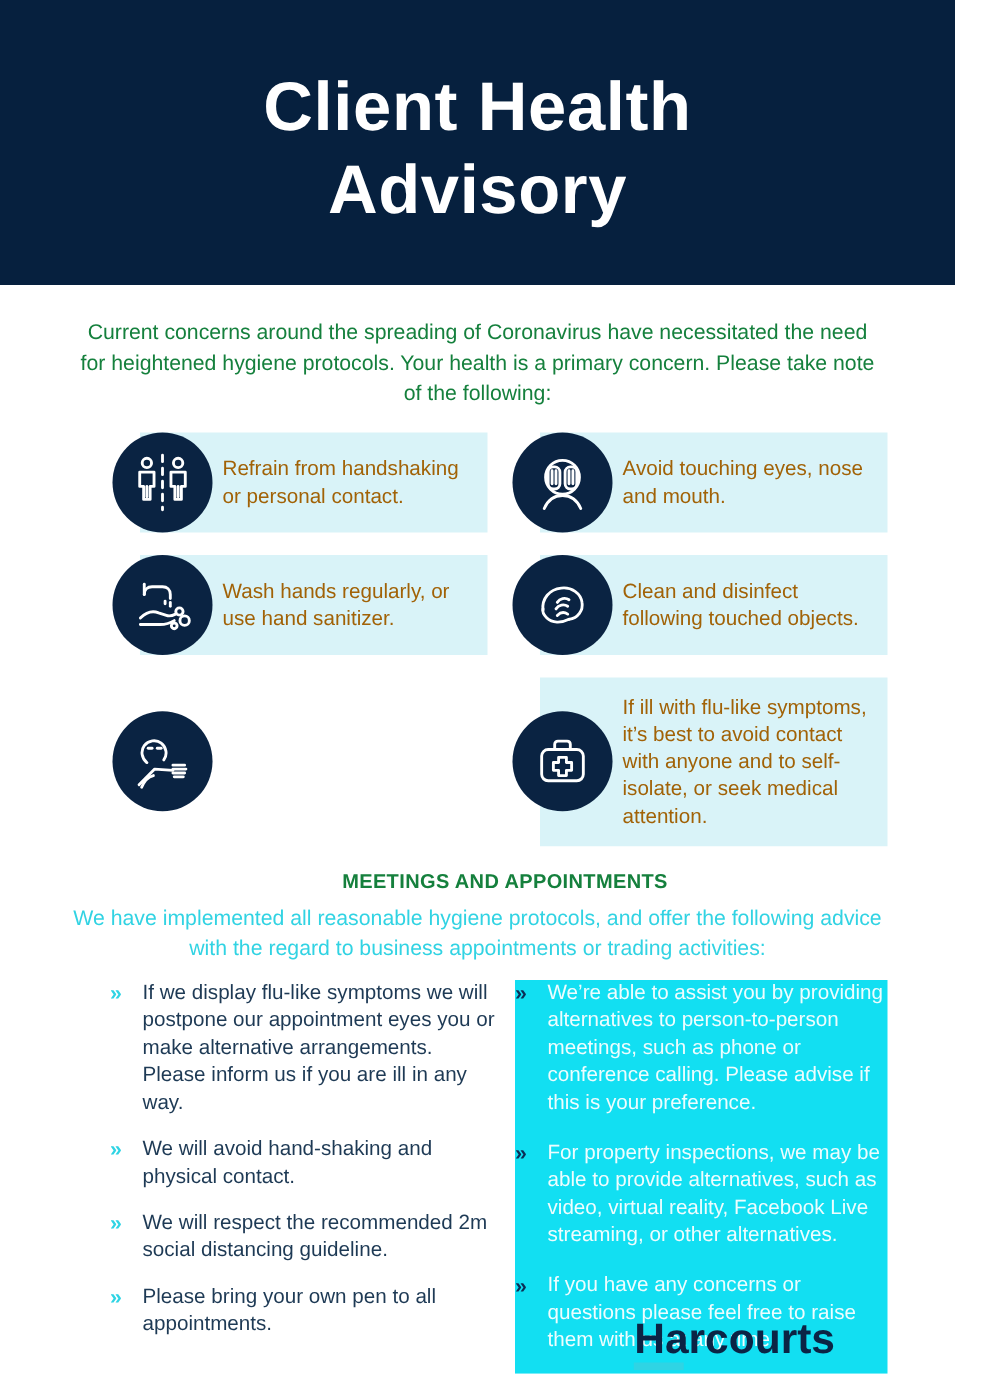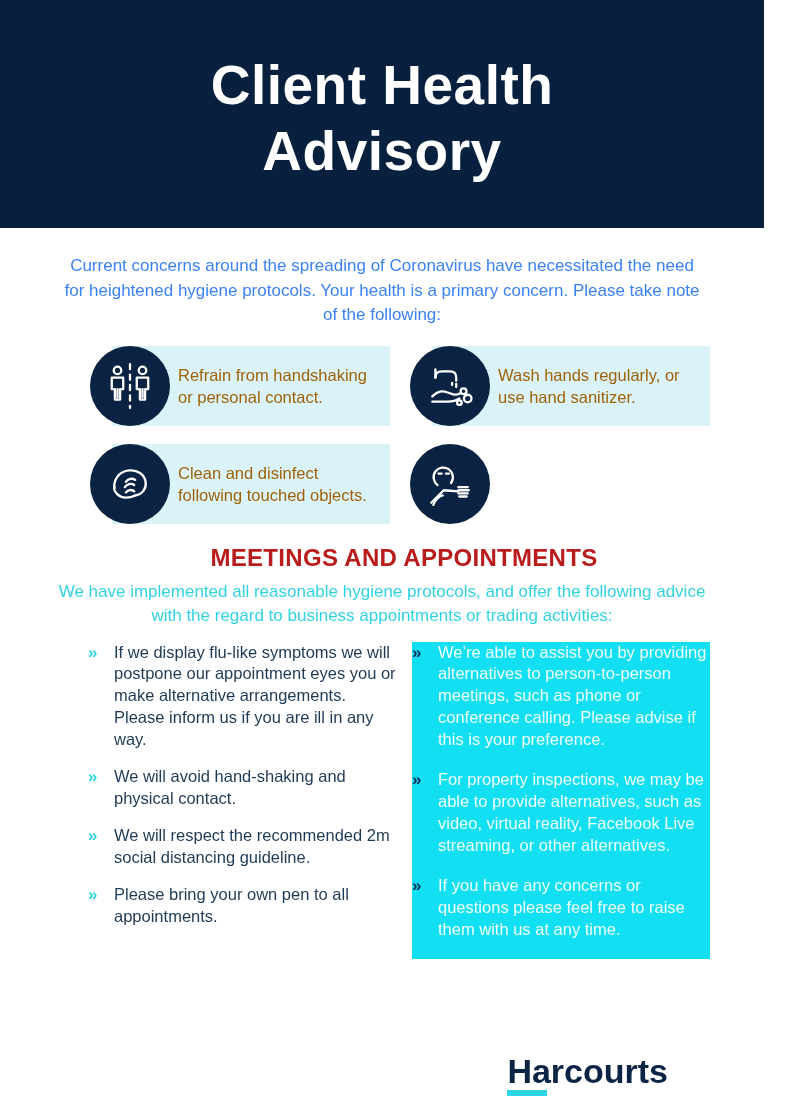--- a/index.html
+++ b/index.html
@@ -11,21 +11,21 @@
   .hero {
     height: 228px; background: #06203e;
     display: flex; align-items: center; justify-content: center; text-align: center;
   }
   .hero h1 {
     margin: 0; padding-top: 8px; color: #ffffff; font-size: 55px; line-height: 1.2;
     font-weight: 800; letter-spacing: 0.5px;
   }
   
   .intro {
-    color: #3b82f6; text-align: center; font-size: 17px; line-height: 1.45;
+    color: #15803d; text-align: center; font-size: 17px; line-height: 1.45;
     width: 640px; margin: 26px auto 0;
   }
   
   .tiles {
     display: grid; grid-template-columns: 300px 300px;
     column-gap: 20px; row-gap: 18px; padding: 18px 0 0 90px;
   }
   .tile { position: relative; min-height: 80px; display: flex; align-items: center; }
   .tile-bg {
     margin-left: 22px; width: 278px; box-sizing: border-box; min-height: 80px;
@@ -35,21 +35,21 @@
   }
   .circle {
     position: absolute; left: 0; top: 50%; transform: translateY(-50%);
     width: 80px; height: 80px; border-radius: 50%; background: #0a2342;
     display: flex; align-items: center; justify-content: center;
   }
   .circle svg { stroke: #ffffff; fill: none; stroke-width: 2.2;
     stroke-linecap: round; stroke-linejoin: round; }
   
   .meet-heading {
-    text-align: center; color: #b91c1c; font-size: 24px; font-weight: 800;
+    text-align: center; color: #15803d; font-size: 16px; font-weight: 800;
     margin: 20px 0 8px; letter-spacing: 0.3px; padding-left: 44px;
   }
   .meet-sub {
     color: #31d3e3; text-align: center; font-size: 17px; line-height: 1.4;
     width: 660px; margin: 0 auto;
   }
   .cols { display: flex; padding-left: 88px; margin-top: 14px; gap: 12px; }
   ul.advice { list-style: none; margin: 0; padding: 0; }
   .left-list { width: 312px; margin-top: 8px; color: #1e3a55; }
   .left-list li { display: flex; margin-bottom: 15px; font-size: 16.5px; line-height: 1.33; }
@@ -89,20 +89,35 @@
           <path d="M6.5 16h11v11h-3v10h-5V27h-3z"></path>
           <line x1="12" y1="27" x2="12" y2="35"></line>
           <circle cx="36" cy="9" r="3.6"></circle>
           <path d="M30.5 16h11v11h-3v10h-5V27h-3z"></path>
           <line x1="36" y1="27" x2="36" y2="35"></line>
           <line x1="24" y1="3" x2="24" y2="45" stroke-dasharray="5 5"></line>
         </svg>
       </div>
     </div>
 
+    <div class="tile">
+      <div class="tile-bg">Avoid touching eyes, nose and mouth.</div>
+      <div class="circle">
+        <svg width="50" height="50" viewBox="0 0 48 48">
+          <circle cx="24" cy="20" r="13"></circle>
+          <path d="M10 44c3-7 8-10 14-10s11 3 14 10"></path>
+          <rect x="13" y="12" width="9" height="17" rx="4"></rect>
+          <line x1="16" y1="15" x2="16" y2="25"></line>
+          <line x1="19" y1="15" x2="19" y2="25"></line>
+          <rect x="26" y="12" width="9" height="17" rx="4"></rect>
+          <line x1="29" y1="15" x2="29" y2="25"></line>
+          <line x1="32" y1="15" x2="32" y2="25"></line>
+        </svg>
+      </div>
+    </div>
 
     <div class="tile">
       <div class="tile-bg">Wash hands regularly, or use hand sanitizer.</div>
       <div class="circle">
         <svg width="50" height="50" viewBox="0 0 48 48">
           <path d="M10 16c0-4 2.5-6 6-6h8c3.5 0 6 2 6 6v3"></path>
           <path d="M10 8v8"></path>
           <line x1="30" y1="22" x2="30" y2="25"></line>
           <line x1="26" y1="21" x2="26" y2="23"></line>
           <path d="M7 34c4-4 9-6 14-4l6 2c3 1 5 0 7-1"></path>
@@ -133,20 +148,30 @@
           <path d="M12 25c-4-3-5-9-2-13 3-4 9-5 13-2 4 3 5 9 2 13"></path>
           <line x1="13" y1="14" x2="16" y2="14"></line>
           <line x1="20" y1="14" x2="23" y2="14"></line>
           <path d="M6 42l12-12 14 1"></path>
           <path d="M32 27h9M32 30h10M32 33h9M33 36h7"></path>
           <path d="M8 44c2-5 5-8 9-9"></path>
         </svg>
       </div>
     </div>
 
+    <div class="tile">
+      <div class="tile-bg">If ill with flu-like symptoms, it’s best to avoid contact with anyone and to self-isolate, or seek medical attention.</div>
+      <div class="circle">
+        <svg width="50" height="50" viewBox="0 0 48 48">
+          <rect x="8" y="15" width="32" height="24" rx="5"></rect>
+          <path d="M18 15v-4c0-1.5 1-2.5 2.5-2.5h7c1.5 0 2.5 1 2.5 2.5v4"></path>
+          <path d="M21 21h6v4h4v6h-4v4h-6v-4h-4v-6h4z"></path>
+        </svg>
+      </div>
+    </div>
 
   </section>
 
   <h2 class="meet-heading">MEETINGS AND APPOINTMENTS</h2>
   <p class="meet-sub">We have implemented all reasonable hygiene protocols, and offer the following advice with the regard to business appointments or trading activities:</p>
 
   <section class="cols">
 
     <ul class="advice left-list">
       <li>

